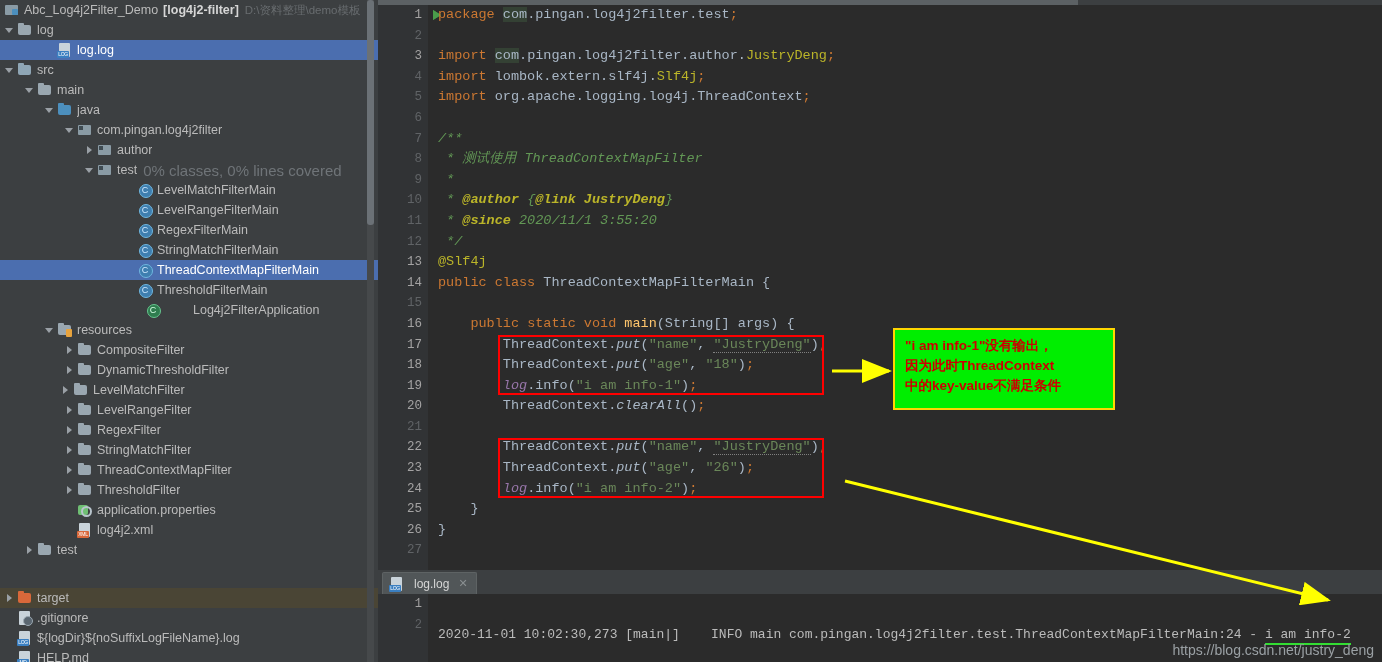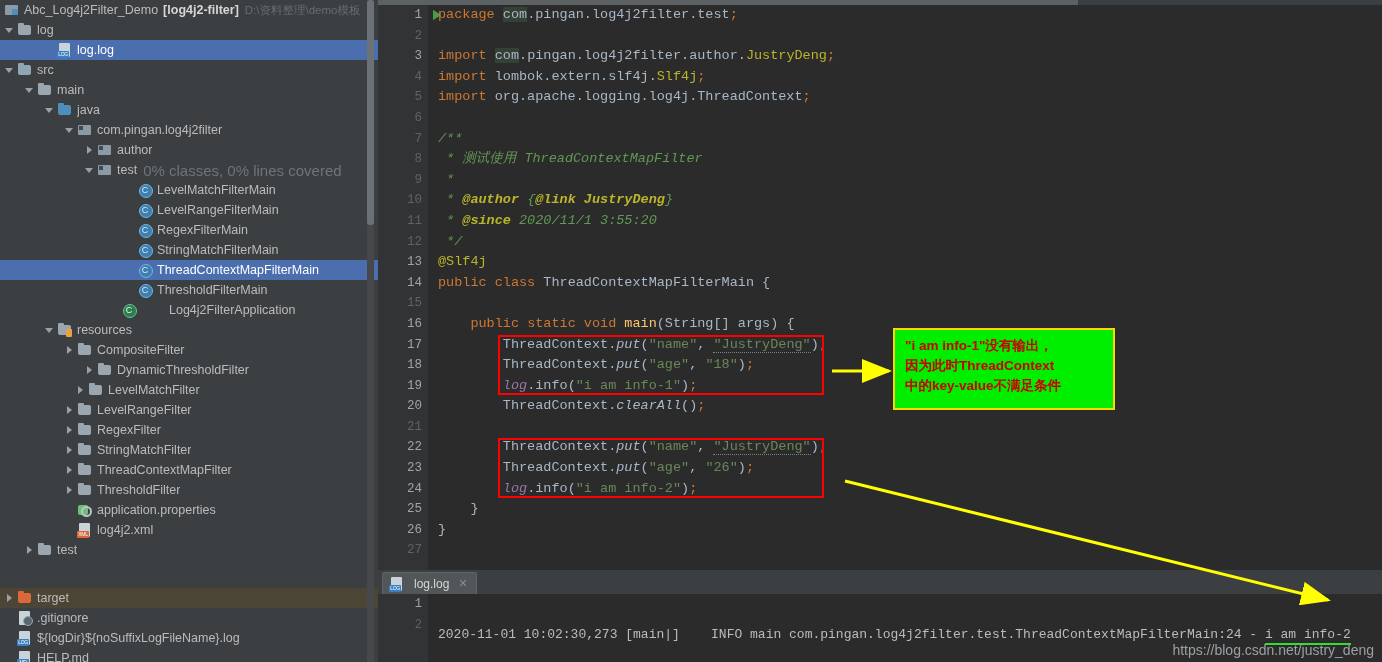--- a/index.html
+++ b/index.html
@@ -356,43 +356,43 @@
         <div class="tree-row selected" style="padding-left: 124px;">
           <span class="twisty "></span>
           <span class="ico cls"></span>
           <span class="row-label">ThreadContextMapFilterMain</span>
         </div>
         <div class="tree-row" style="padding-left: 124px;">
           <span class="twisty "></span>
           <span class="ico cls"></span>
           <span class="row-label">ThresholdFilterMain</span>
         </div>
-        <div class="tree-row" style="padding-left: 80px; gap: 28px;">
+        <div class="tree-row" style="padding-left: 104px; gap: 28px;">
           <span class="twisty "></span>
           <span class="ico cls cls-app"></span>
           <span class="row-label">Log4j2FilterApplication</span>
         </div>
         <div class="tree-row" style="padding-left: 44px;">
           <span class="twisty down"></span>
           <span class="ico folder folder-res">
             <span class="dots"></span>
           </span>
           <span class="row-label">resources</span>
         </div>
         <div class="tree-row" style="padding-left: 64px;">
           <span class="twisty right"></span>
           <span class="ico folder"></span>
           <span class="row-label">CompositeFilter</span>
         </div>
-        <div class="tree-row" style="padding-left: 84px;">
+        <div class="tree-row" style="padding-left: 64px;">
           <span class="twisty right"></span>
           <span class="ico folder"></span>
           <span class="row-label">DynamicThresholdFilter</span>
         </div>
-        <div class="tree-row" style="padding-left: 43px; margin-left: 32px;">
+        <div class="tree-row" style="padding-left: 60px;">
           <span class="twisty right"></span>
           <span class="ico folder"></span>
           <span class="row-label">LevelMatchFilter</span>
         </div>
         <div class="tree-row" style="padding-left: 64px;">
           <span class="twisty right"></span>
           <span class="ico folder"></span>
           <span class="row-label">LevelRangeFilter</span>
         </div>
         <div class="tree-row" style="padding-left: 64px;">

